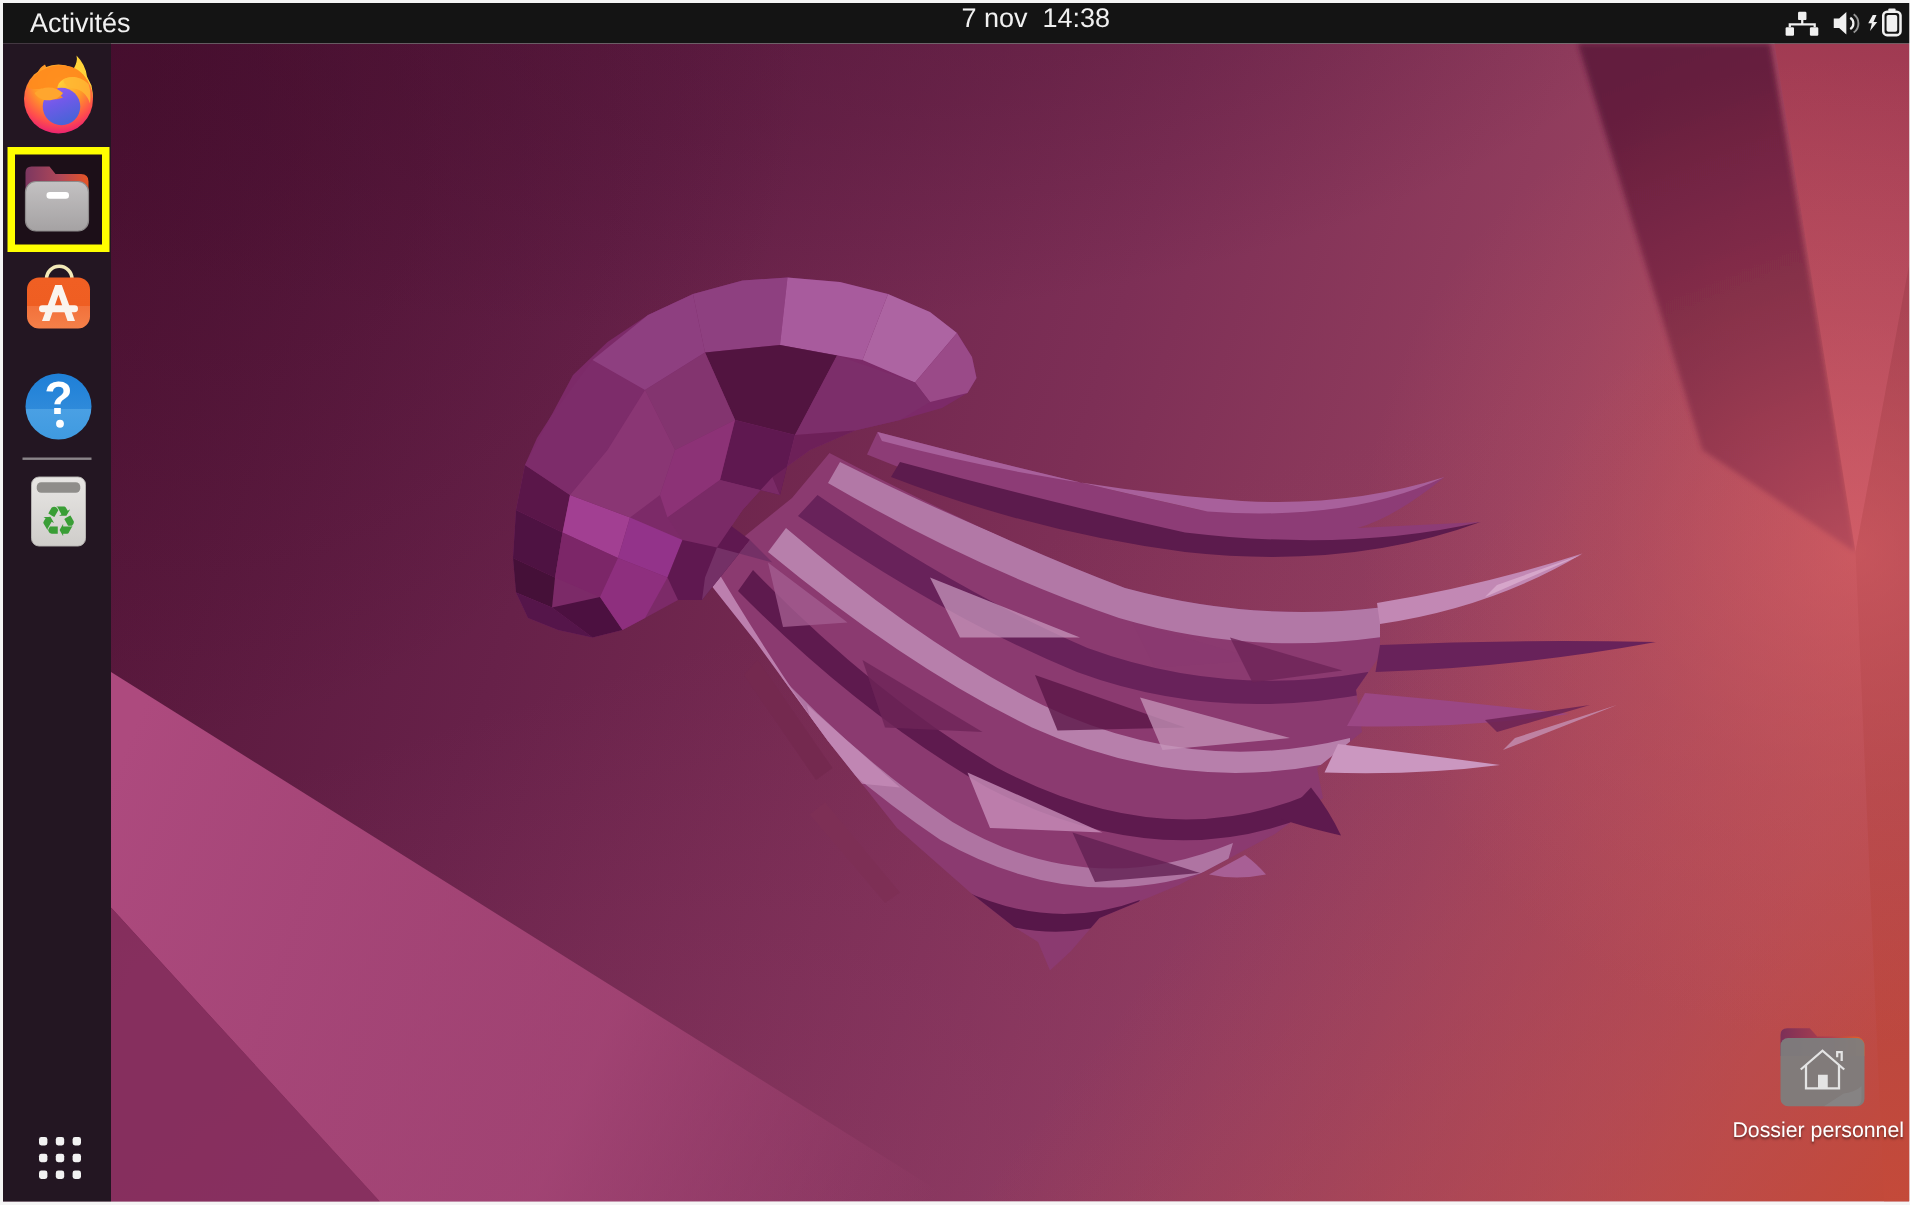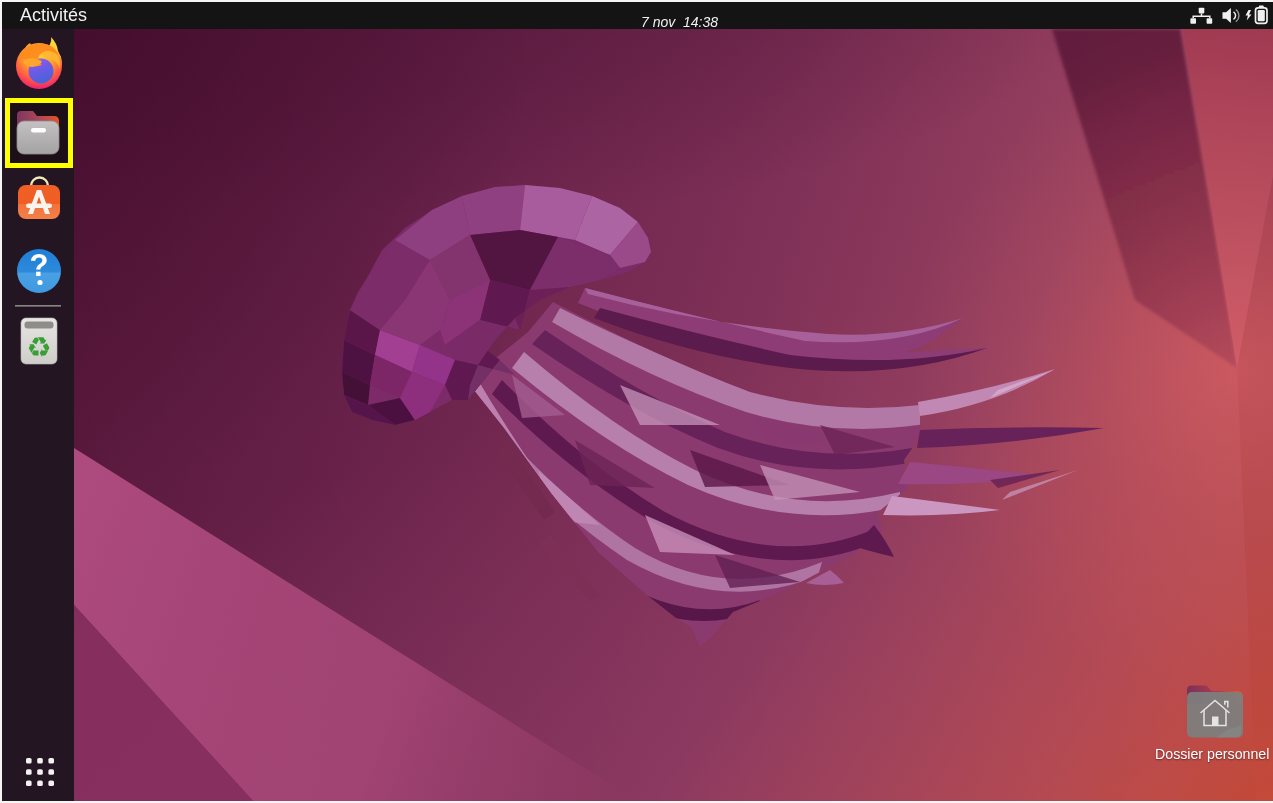--- a/index.html
+++ b/index.html
@@ -1,20 +1,20 @@
 <!DOCTYPE html>
 <html><head>
 <meta charset="utf-8">
 <style>
 html,body{margin:0;padding:0}
 body{width:1273px;height:803px;background:#f5f5f5;overflow:hidden;position:relative;
   font-family:"Liberation Sans",sans-serif;}
 #bar{position:absolute;left:2px;top:2px;width:1271px;height:27px;background:#141414;}
 #act{position:absolute;left:20px;top:5px;font-size:18px;color:#f1f1f1;}
-#clock{position:absolute;left:641px;top:14px;font-size:14px;color:#f1f1f1;font-style:italic;}
+#clock{position:absolute;left:641px;top:2px;font-size:18px;color:#f1f1f1;}
 #wall{position:absolute;left:2px;top:29px;}
 #dock{position:absolute;left:2px;top:29px;width:72px;height:772px;background:#231622;}
 #homelabel{position:absolute;left:1155px;top:746px;width:200px;font-size:14.2px;color:#fff;
   text-shadow:0 1px 1.5px rgba(40,20,20,0.6);}
 .tray{position:absolute;top:2px;height:27px;}
 </style>
 </head>
 <body>
 
 <svg id="wall" width="1271" height="772" viewBox="2 29 1271 772" preserveAspectRatio="none">

